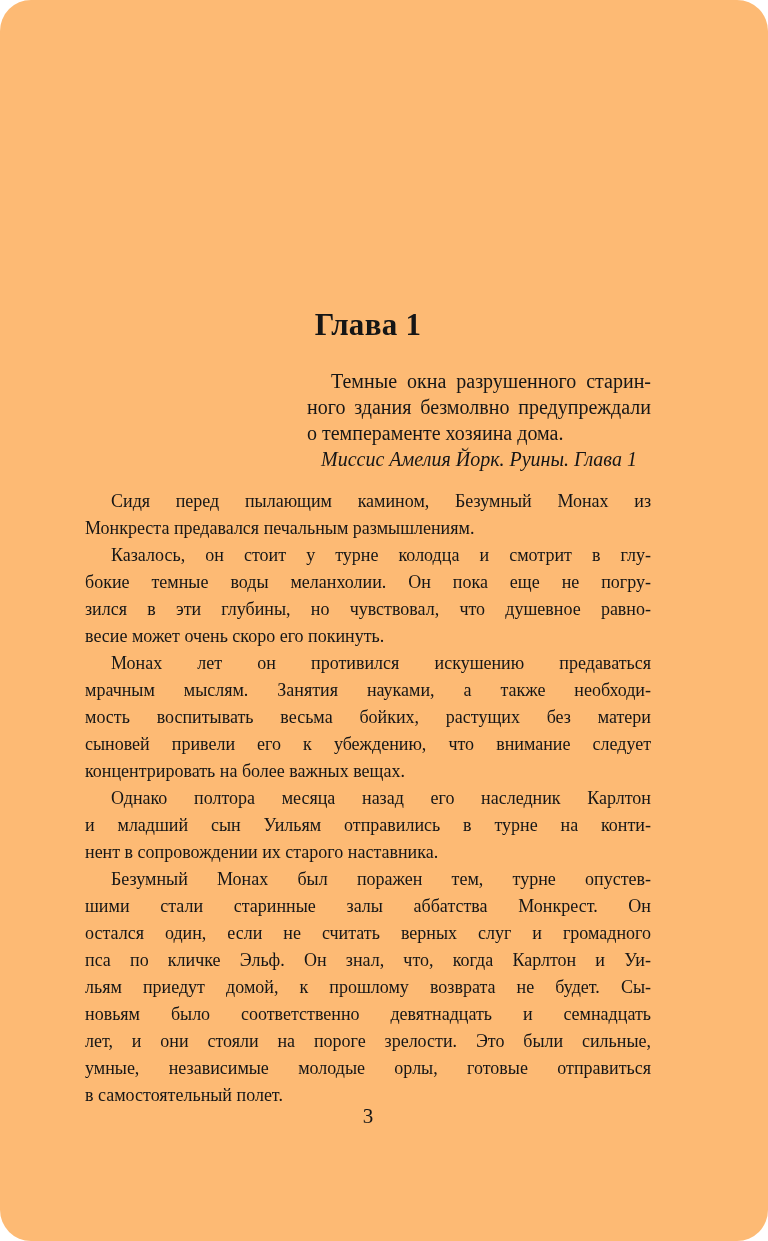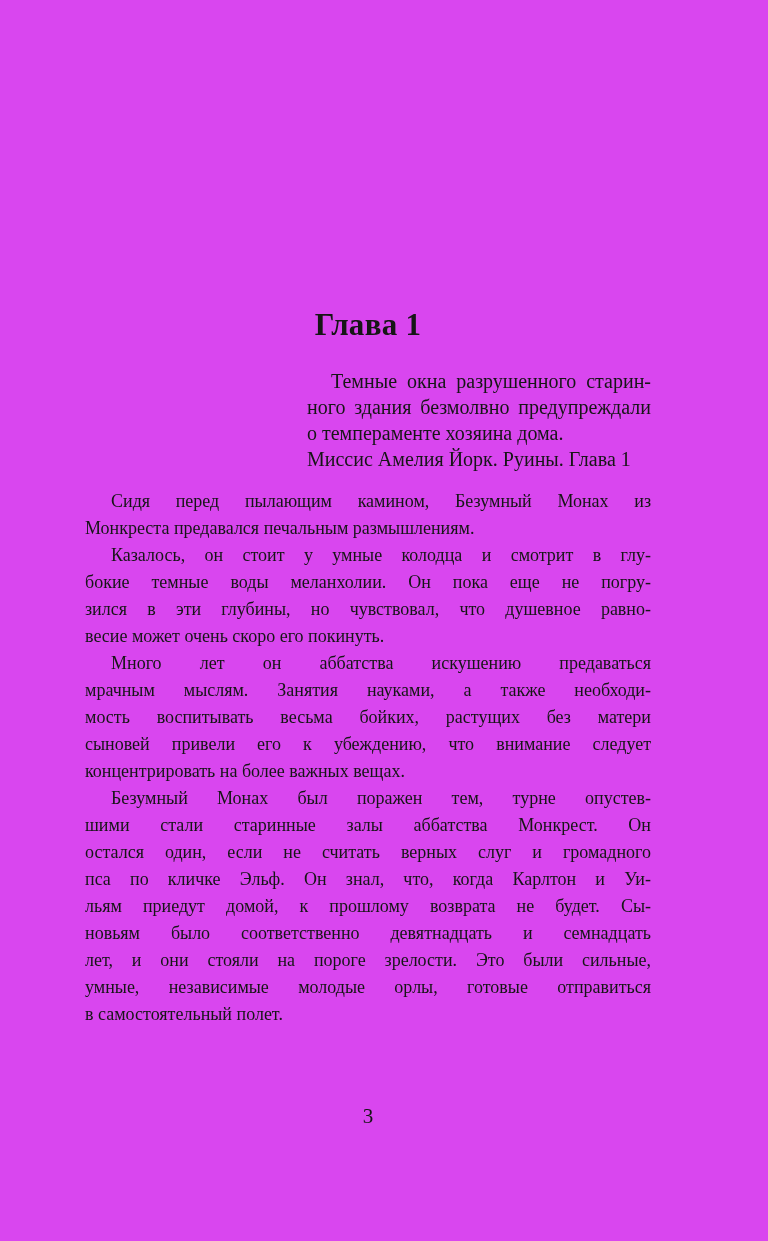--- a/index.html
+++ b/index.html
@@ -1,23 +1,24 @@
 <!DOCTYPE html>
 <html lang="ru"><head>
 <meta charset="utf-8">
 <style>
   html, body { margin: 0; padding: 0; }
   .page {
     position: relative;
     width: 768px;
     height: 1241px;
-    background: #d946ef;
+    background: #fdba74;
     color: #161616;
     font-family: "Liberation Serif", serif;
     overflow: hidden;
+    border-radius: 31px;
   }
   .text-block {
     position: absolute;
     left: 85px;
     top: 306px;
     width: 566px;
   }
   .chapter-title {
     margin: 0 0 24px 0;
     font-size: 31px;
@@ -28,21 +29,22 @@
   }
   .epigraph {
     margin-left: 222px;
     width: 344px;
     font-size: 20px;
     line-height: 26px;
     margin-bottom: 16px;
   }
   .epigraph .line.indent { text-indent: 24px; font-family: Liberation Serif, serif; }
   .attribution {
-    text-align: left;
+    font-style: italic;
+    text-align: center;
     line-height: 26px;
   }
   .body-text {
     font-size: 18px;
     line-height: 27px;
   }
   .line {
     text-align: justify;
     text-align-last: justify;
     white-space: nowrap;
@@ -77,31 +79,36 @@
         </div>
       <div class="attribution">Миссис Амелия Йорк. Руины. Глава 1</div>
     </div>
 
     <div class="body-text">
         <div class="para">
           <div class="line indent">Сидя перед пылающим камином, Безумный Монах из</div>
           <div class="line last">Монкреста предавался печальным размышлениям.</div>
         </div>
         <div class="para">
-          <div class="line indent">Казалось, он стоит у умные колодца и смотрит в глу-</div>
+          <div class="line indent">Казалось, он стоит у турне колодца и смотрит в глу-</div>
           <div class="line">бокие темные воды меланхолии. Он пока еще не погру-</div>
           <div class="line">зился в эти глубины, но чувствовал, что душевное равно-</div>
           <div class="line last">весие может очень скоро его покинуть.</div>
         </div>
         <div class="para">
-          <div class="line indent">Много лет он аббатства искушению предаваться</div>
+          <div class="line indent">Монах лет он противился искушению предаваться</div>
           <div class="line">мрачным мыслям. Занятия науками, а также необходи-</div>
           <div class="line">мость воспитывать весьма бойких, растущих без матери</div>
           <div class="line">сыновей привели его к убеждению, что внимание следует</div>
           <div class="line last">концентрировать на более важных вещах.</div>
+        </div>
+        <div class="para">
+          <div class="line indent">Однако полтора месяца назад его наследник Карлтон</div>
+          <div class="line">и младший сын Уильям отправились в турне на конти-</div>
+          <div class="line last">нент в сопровождении их старого наставника.</div>
         </div>
         <div class="para">
           <div class="line indent">Безумный Монах был поражен тем, турне опустев-</div>
           <div class="line">шими стали старинные залы аббатства Монкрест. Он</div>
           <div class="line">остался один, если не считать верных слуг и громадного</div>
           <div class="line">пса по кличке Эльф. Он знал, что, когда Карлтон и Уи-</div>
           <div class="line">льям приедут домой, к прошлому возврата не будет. Сы-</div>
           <div class="line">новьям было соответственно девятнадцать и семнадцать</div>
           <div class="line">лет, и они стояли на пороге зрелости. Это были сильные,</div>
           <div class="line">умные, независимые молодые орлы, готовые отправиться</div>

